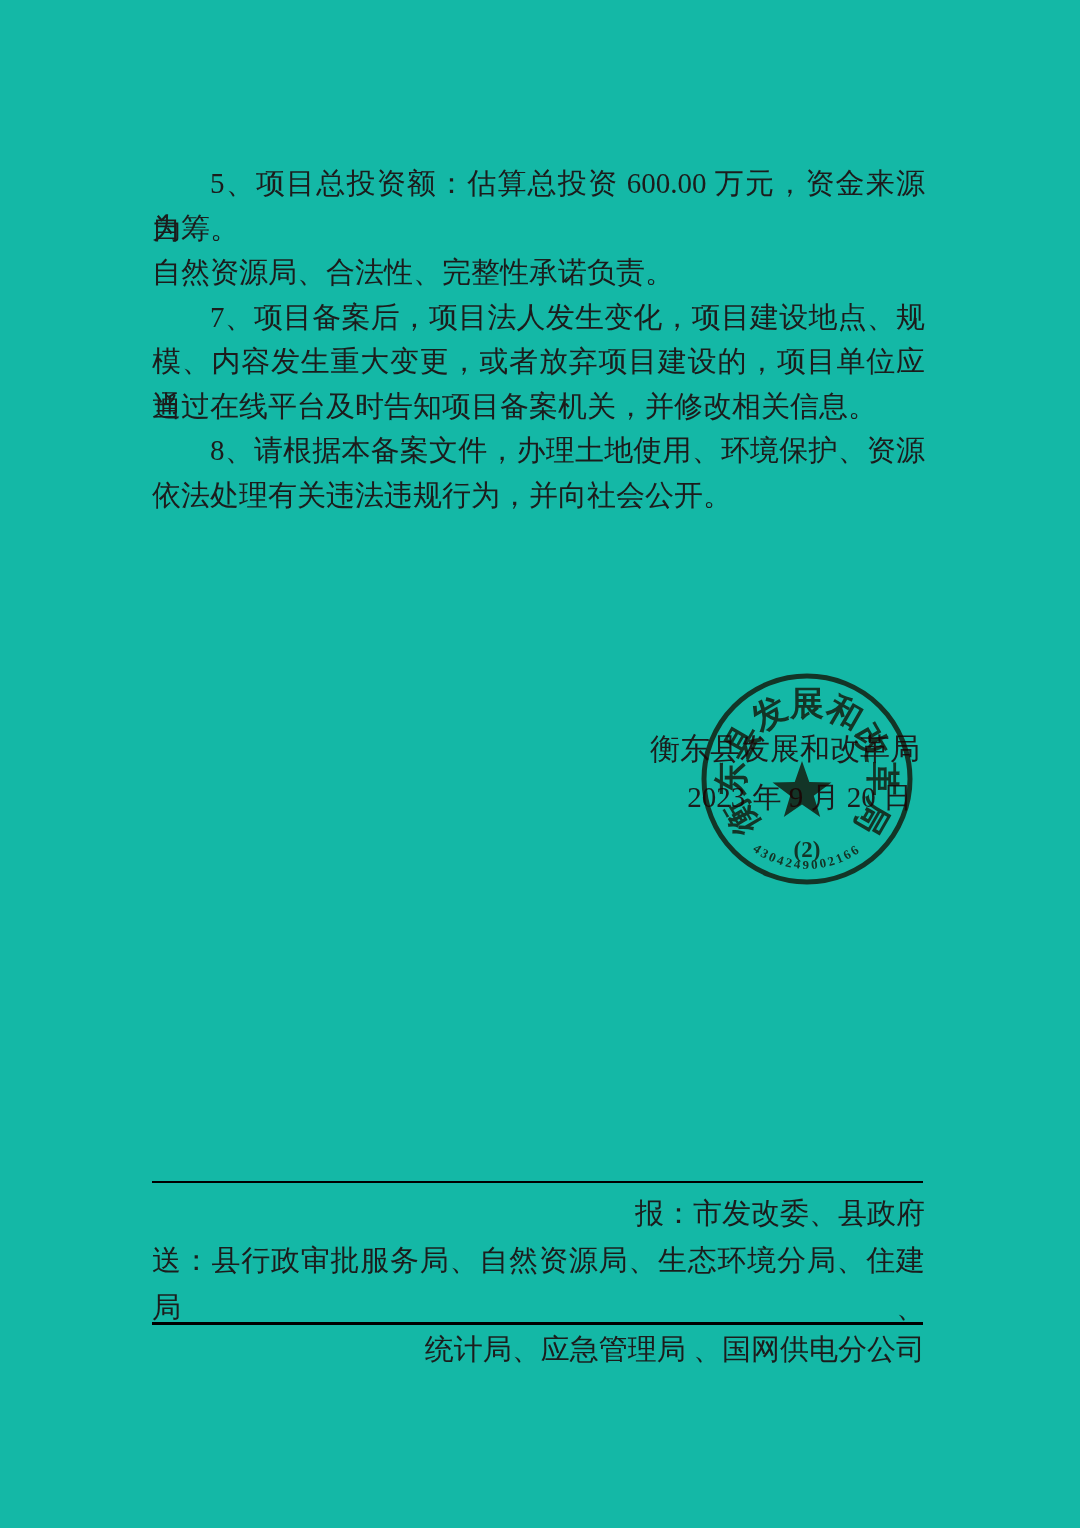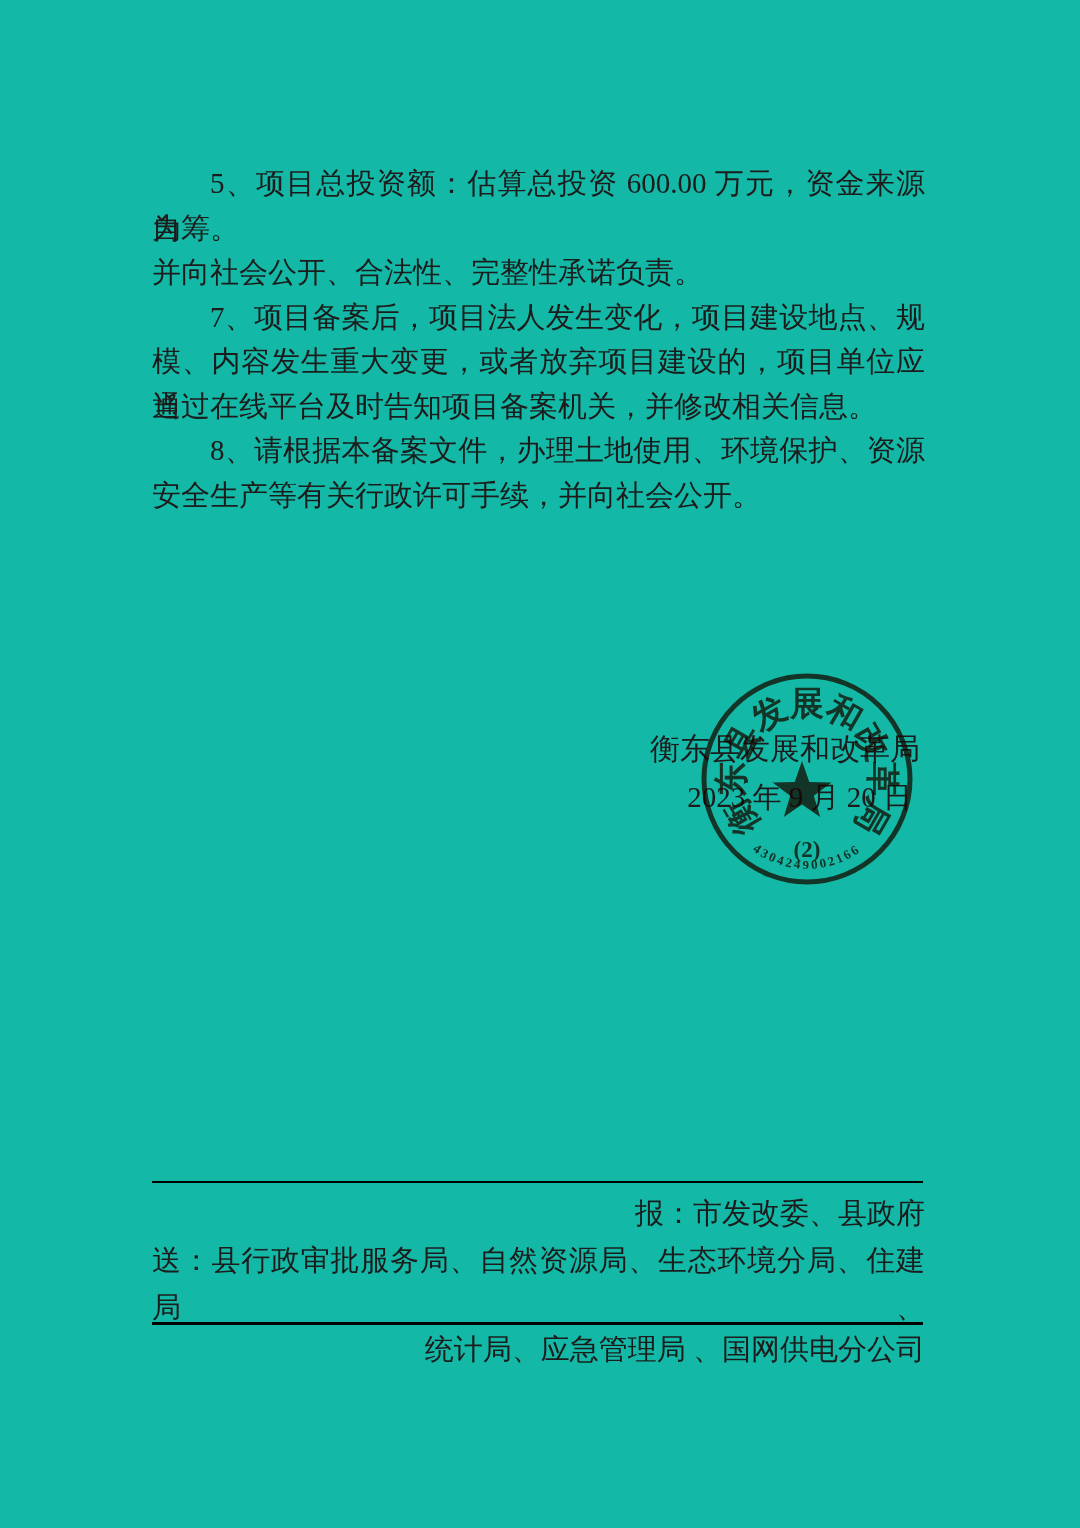--- a/index.html
+++ b/index.html
@@ -96,26 +96,26 @@
   }
 </style>
 </head>
 <body>
 
 <div class="page">
 
   <div class="body-text">
     <div class="line indent justify">5、项目总投资额：估算总投资 600.00 万元，资金来源为</div>
     <div class="line">自筹。</div>
-    <div class="line">并向社会公开、合法性、完整性承诺负责。</div>
+    <div class="line">自然资源局、合法性、完整性承诺负责。</div>
     <div class="line indent justify">7、项目备案后，项目法人发生变化，项目建设地点、规</div>
     <div class="line justify">模、内容发生重大变更，或者放弃项目建设的，项目单位应当</div>
     <div class="line">通过在线平台及时告知项目备案机关，并修改相关信息。</div>
     <div class="line indent justify">8、请根据本备案文件，办理土地使用、环境保护、资源</div>
-    <div class="line">安全生产等有关行政许可手续，并向社会公开。</div>
+    <div class="line">依法处理有关违法违规行为，并向社会公开。</div>
   </div>
 
   <div class="sig-org">衡东县发展和改革局</div>
   <div class="sig-date">2023 年 9 月 20 日</div>
 
   <svg class="seal" viewBox="0 0 212 216" width="212" height="216" xmlns="http://www.w3.org/2000/svg">
     <circle cx="106" cy="108" r="103" fill="none" stroke="#e53b2c" stroke-width="5"></circle>
     <g fill="#e53b2c" font-family="'Liberation Serif', 'DejaVu Serif', serif" font-weight="bold">
 
       <text x="106" y="44" font-size="34" text-anchor="middle" transform="rotate(-120 106 108)">衡</text>

